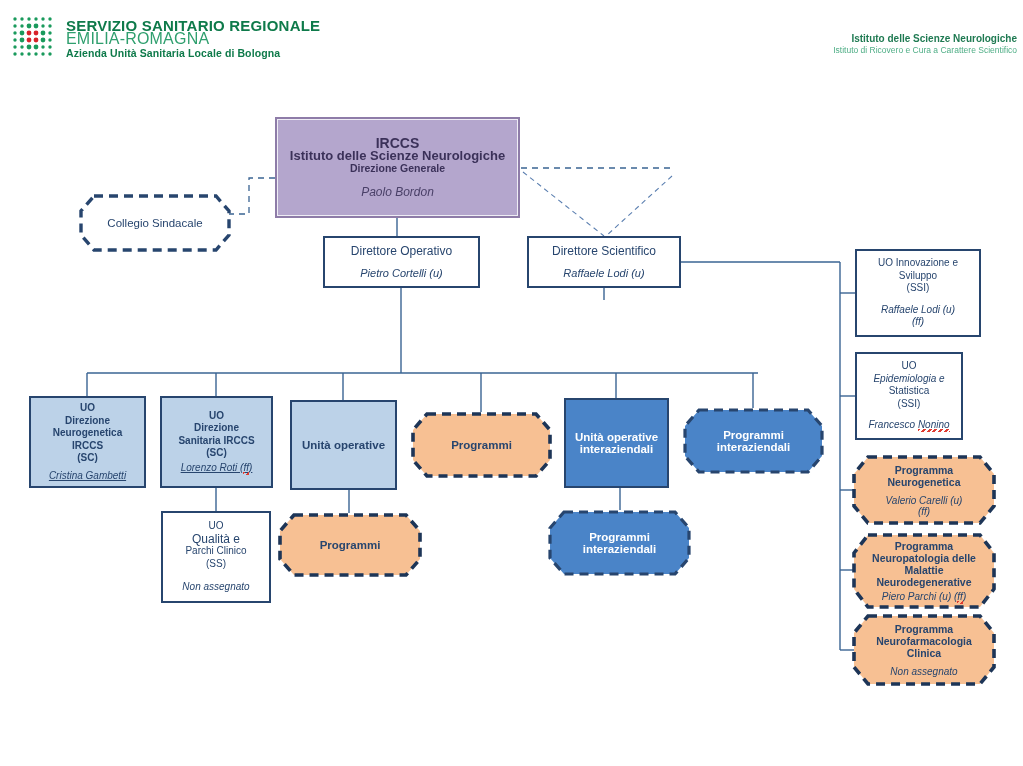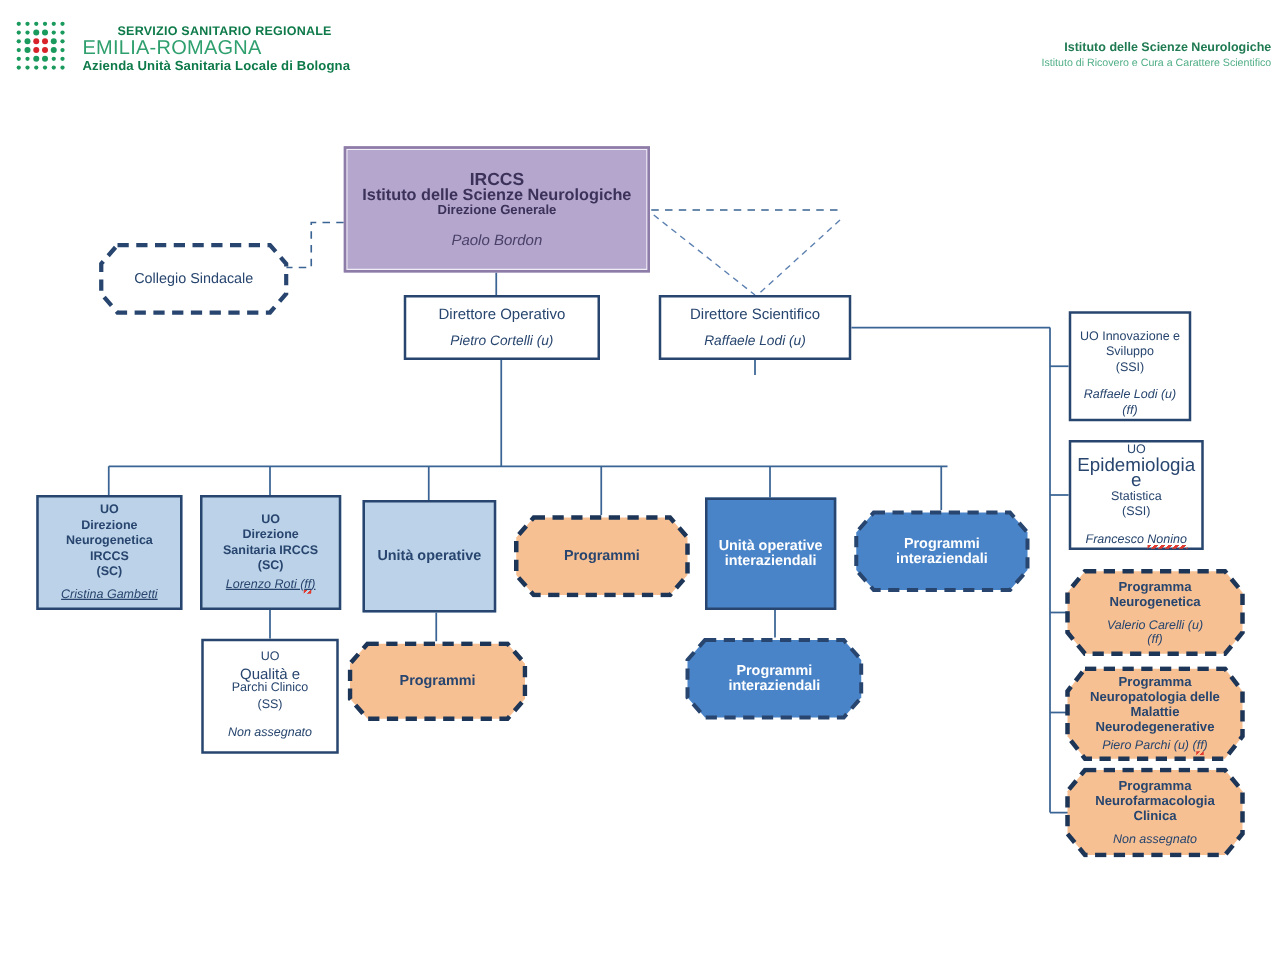--- a/index.html
+++ b/index.html
@@ -10,21 +10,21 @@
     position:relative;overflow:hidden;
     color:#2e4b73;
   }
   #canvas{position:absolute;left:0;top:0;width:1023px;height:766px;}
   #svg-connectors{position:absolute;left:0;top:0;width:1023px;height:766px;pointer-events:none;}
 
   
   .hdr-left{position:absolute;left:10px;top:14px;display:flex;align-items:flex-start;}
   .hdr-logo{width:48px;height:48px;margin-right:8px;flex:none;}
   .hdr-txt{padding-top:5px;}
-  .hdr-l1{font-size:10px;font-weight:bold;color:#0e7a4a;letter-spacing:.2px;line-height:13px;margin-left:28px;}
+  .hdr-l1{font-size:15px;font-weight:bold;color:#0e7a4a;letter-spacing:.2px;line-height:13px;}
   .hdr-l2{font-size:16px;color:#2f9f6e;line-height:14px;letter-spacing:.2px;}
   .hdr-l3{font-size:10.5px;font-weight:bold;color:#0e7a4a;line-height:14px;letter-spacing:.1px;}
   .hdr-right{position:absolute;right:6px;top:33px;text-align:right;}
   .hdr-r1{font-size:10px;font-weight:bold;color:#1f7a52;line-height:12px;}
   .hdr-r2{font-size:8.5px;color:#4fae86;line-height:11px;}
 
   
   .node{position:absolute;box-sizing:border-box;display:flex;flex-direction:column;
         align-items:center;justify-content:center;text-align:center;}
   .node .ttl{line-height:12.5px;}
@@ -276,31 +276,31 @@
     <svg class="shape" viewBox="0 0 143 66" preserveAspectRatio="none">
       <polygon class="fill" points="16,2 127,2 141,18 141,48 127,64 16,64 2,48 2,18"></polygon>
       <polygon class="stroke" points="16,2 127,2 141,18 141,48 127,64 16,64 2,48 2,18"></polygon>
     </svg>
     <div class="inner">
       <div class="ttl" style="font-size:11.5px;">Programmi</div>
       <div class="ttl" style="font-size:11.5px;">interaziendali</div>
     </div>
   </div>
 
-  <div class="node rect v-white thick" style="left:855px;top:249px;width:98px;height:88px;justify-content:flex-end;">
+  <div class="node rect v-white thick" style="left:855px;top:249px;width:126px;height:88px;">
     <div class="ttl" style="font-size:10px;">UO  Innovazione e</div>
     <div class="ttl" style="font-size:10px;">Sviluppo</div>
     <div class="ttl" style="font-size:10px;">(SSI)</div>
     <div class="sub" style="font-size:10px;margin-top:9px;">Raffaele Lodi (u)</div>
     <div class="sub" style="font-size:10px;">(ff)</div>
   </div>
 
   <div class="node rect v-white thick" style="left:855px;top:352px;width:108px;height:88px;">
     <div class="ttl" style="font-size:10px;">UO</div>
-    <div class="ttl" style="font-size:15px;">Epidemiologia e</div>
+    <div class="ttl" style="font-size:10px;font-style:italic;">Epidemiologia e</div>
     <div class="ttl" style="font-size:10px;">Statistica</div>
     <div class="ttl" style="font-size:10px;">(SSI)</div>
     <div class="sub" style="font-size:10px;margin-top:9px;"><span>Francesco </span><span class="sq">Nonino</span></div>
   </div>
 
   <div class="oct o-orange" style="left:852px;top:455px;width:144px;height:70px;">
     <svg class="shape" viewBox="0 0 144 70" preserveAspectRatio="none">
       <polygon class="fill" points="16,2 128,2 142,19 142,51 128,68 16,68 2,51 2,19"></polygon>
       <polygon class="stroke" points="16,2 128,2 142,19 142,51 128,68 16,68 2,51 2,19"></polygon>
     </svg>

